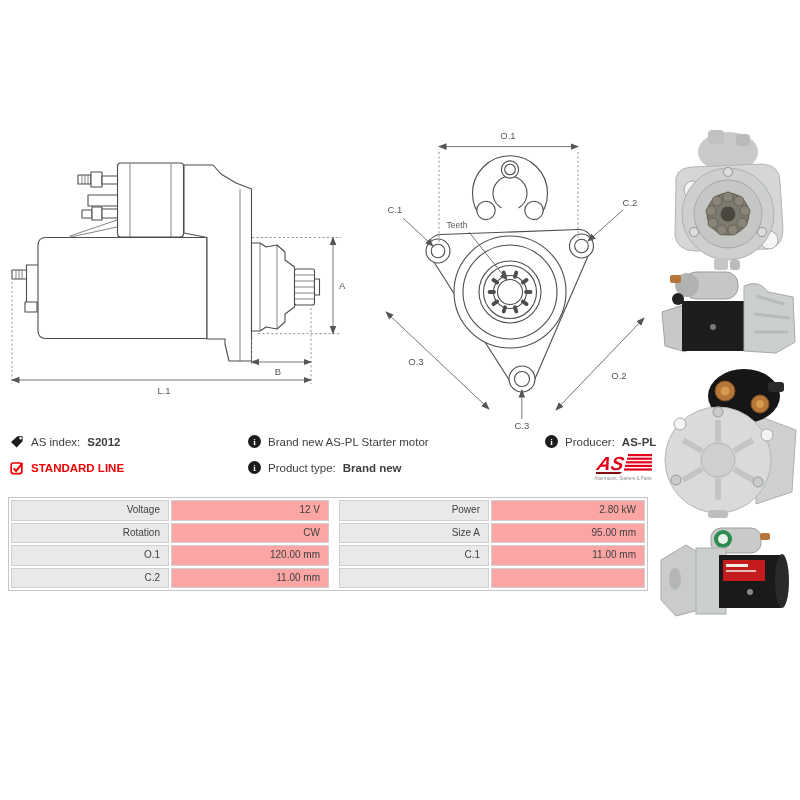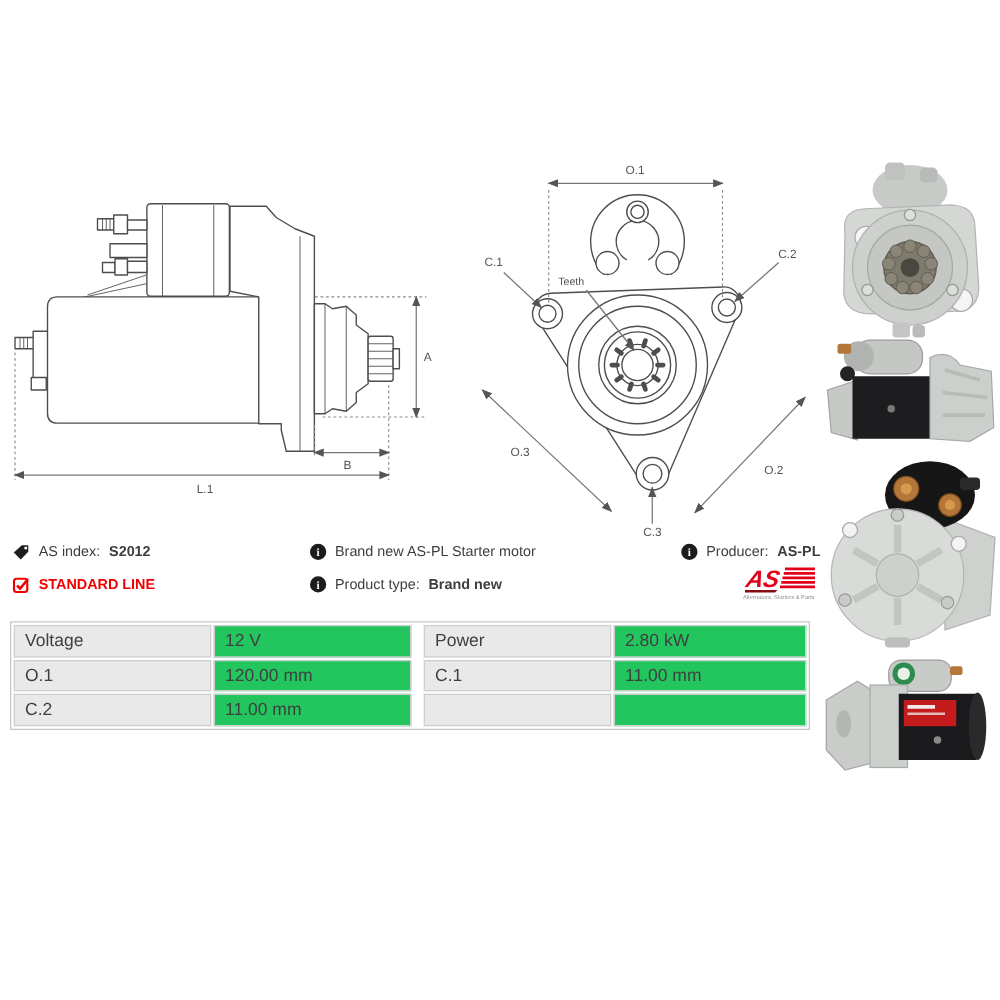--- a/index.html
+++ b/index.html
@@ -17,24 +17,24 @@
   
   .info-line{position:absolute;display:flex;align-items:center;gap:7px;font-size:11.5px;white-space:nowrap;}
   .info-line .b{font-weight:bold;}
   .red{color:#f20000;font-weight:bold;}
   .info-dot{display:inline-flex;align-items:center;justify-content:center;width:13px;height:13px;border-radius:50%;
     background:#1c1c1c;color:#fff;font-size:9px;font-weight:bold;font-family:"Liberation Serif",serif;flex:0 0 13px;}
 
   
   .spec-wrap{position:absolute;left:8px;top:497px;border:1px solid #c6c6c6;background:#fff;}
   table.spec{border-collapse:separate;border-spacing:2px;table-layout:fixed;width:632px;}
-  table.spec td{font-size:14px;color:#3f3f3f;vertical-align:top;padding:3px 8px;line-height:1.25;
+  table.spec td{font-size:10px;color:#3f3f3f;text-align:right;vertical-align:top;padding:3px 8px;line-height:1.25;
     border:1px solid #cfcfcf;overflow:hidden;}
   table.spec td.lbl{background:#e9e9e9;}
-  table.spec td.val{background:#22c55e;}
+  table.spec td.val{background:#fca5a5;}
   table.spec td.sp{border:none;background:transparent;padding:0;}
 
   
   .aslogo{position:absolute;left:592px;top:451px;width:62px;}
 
   
   .photo{position:absolute;left:656px;width:144px;}
 </style>
 </head>
 <body>
@@ -286,20 +286,27 @@
       </colgroup>
   <tbody>
   <tr>
     <td class="lbl">Voltage</td>
     <td class="val">12 V</td>
     <td class="sp"></td>
     <td class="lbl">Power</td>
     <td class="val">2.80 kW</td>
   </tr>
   <tr>
+    <td class="lbl">Rotation</td>
+    <td class="val">CW</td>
+    <td class="sp"></td>
+    <td class="lbl">Size A</td>
+    <td class="val">95.00 mm</td>
+  </tr>
+  <tr>
     <td class="lbl">O.1</td>
     <td class="val">120.00 mm</td>
     <td class="sp"></td>
     <td class="lbl">C.1</td>
     <td class="val">11.00 mm</td>
   </tr>
   <tr>
     <td class="lbl">C.2</td>
     <td class="val">11.00 mm</td>
     <td class="sp"></td>

